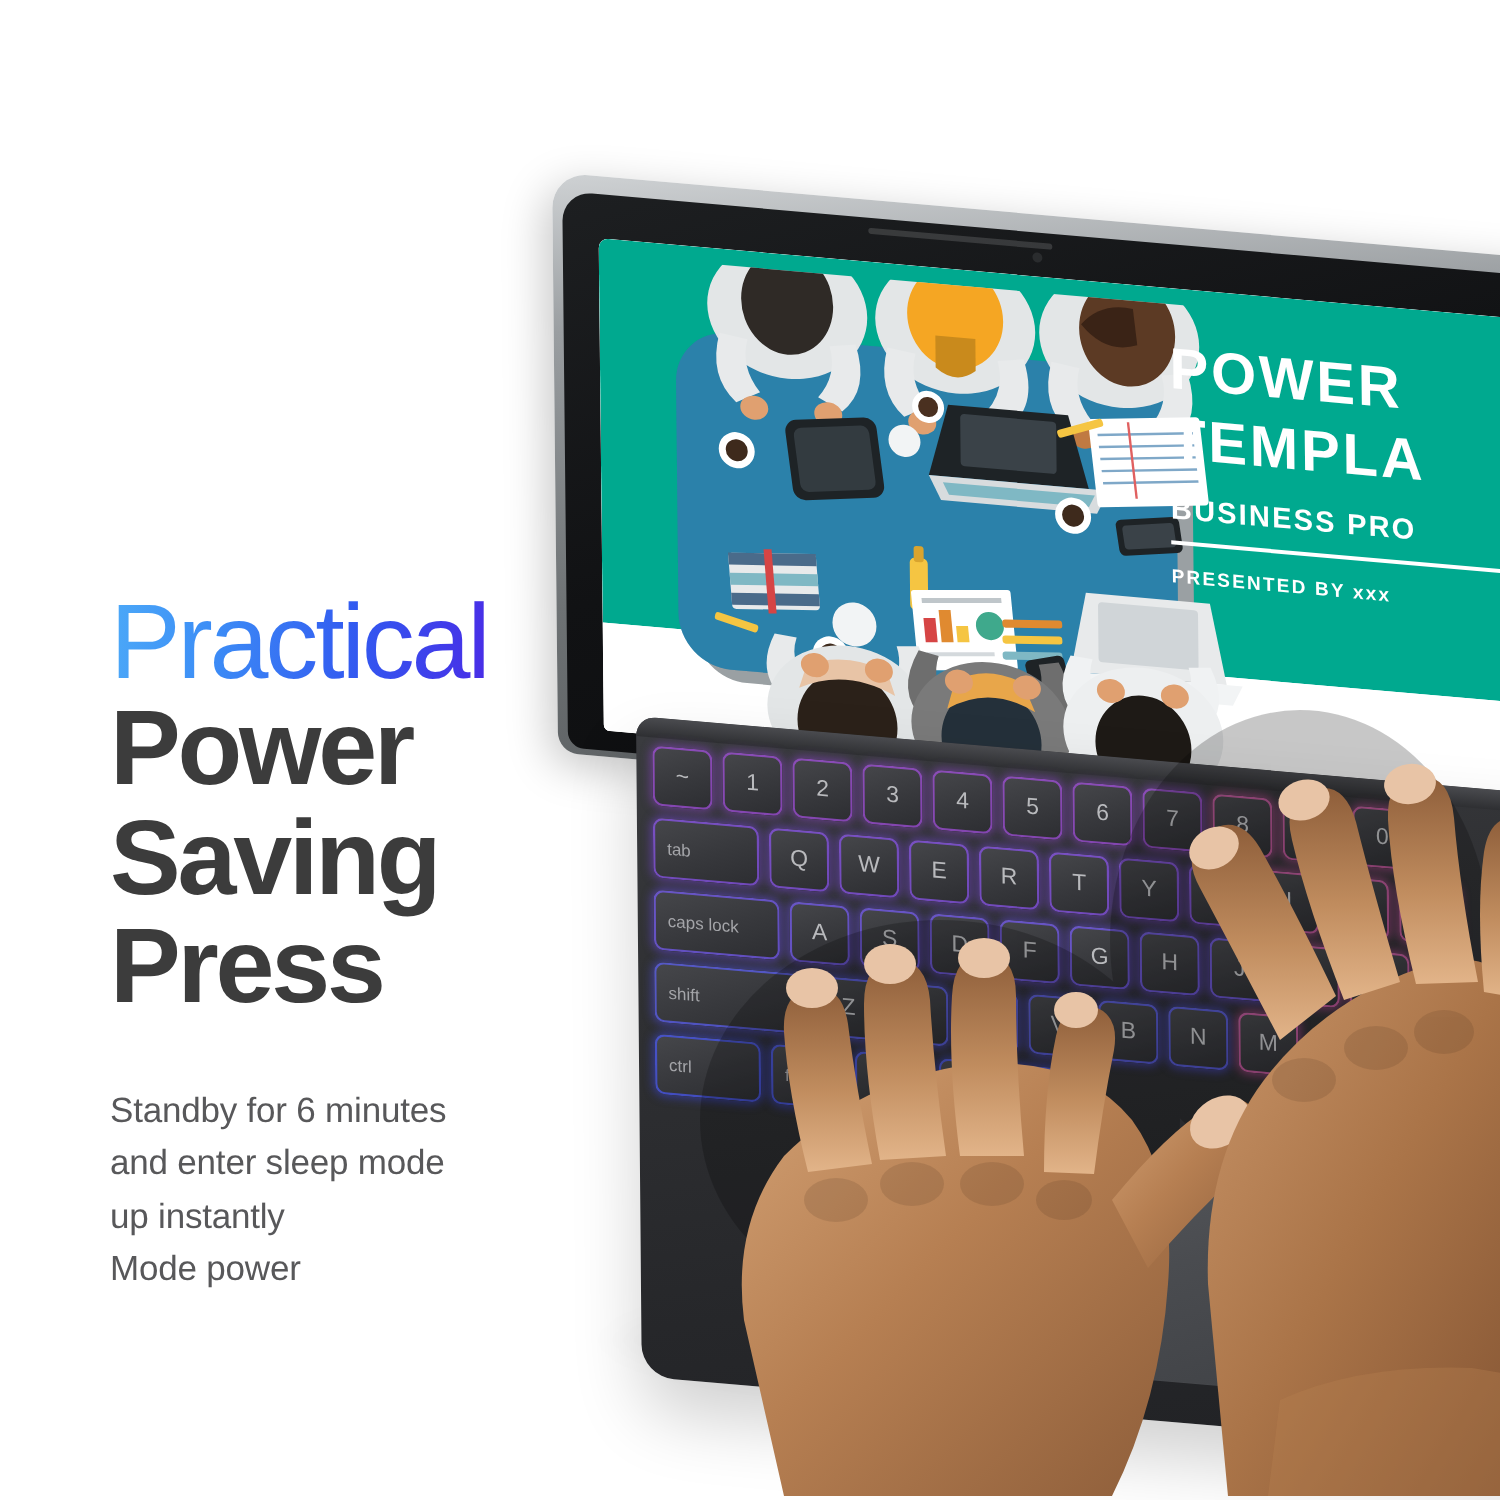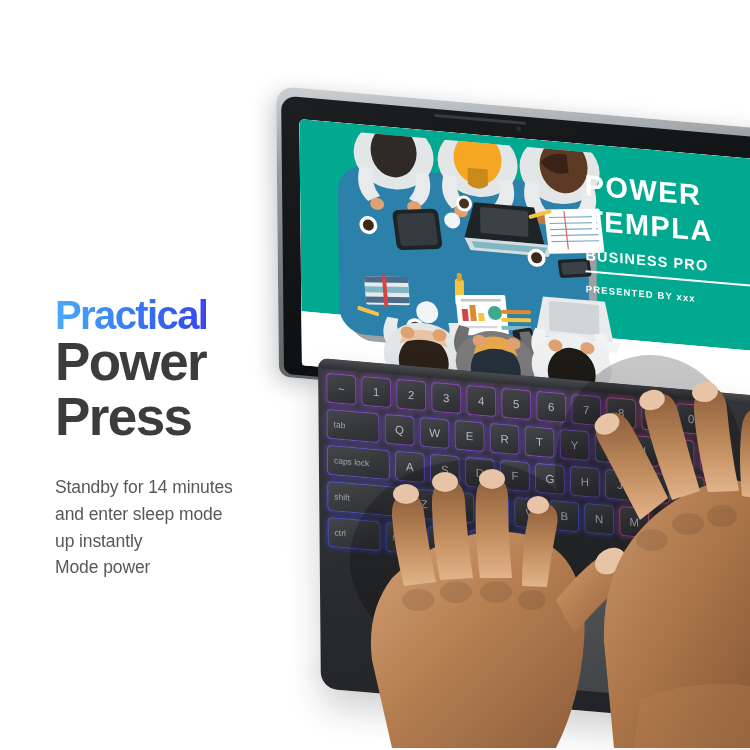--- a/index.html
+++ b/index.html
@@ -20,22 +20,22 @@
   }
 
   
   #copy-block {
     position: absolute;
     left: 55px;
     top: 296px;
     width: 260px;
   }
   #headline-accent {
-    font-size: 40px;
-    font-weight: 700;
+    font-size: 53px;
+    font-weight: 400;
     letter-spacing: -1.6px;
     line-height: 0.98;
     margin: 0;
     background: linear-gradient(95deg,
                 #4CA9F8 0%,
                 #3C8DF6 20%,
                 #3258F0 48%,
                 #4A2BE6 74%,
                 #5A1FD6 100%);
     -webkit-background-clip: text;
@@ -274,24 +274,25 @@
   }
 </style>
 </head>
 <body>
 
 <div id="stage">
 
   <div id="copy-block">
     <div id="headline-accent">Practical</div>
     <div class="headline-dark">Power</div>
+    <div class="headline-dark">Saving</div>
     <div class="headline-dark">Press</div>
 
     <div id="body-copy">
-      <span class="ln">Standby for 14 minutes</span>
+      <span class="ln">Standby for 6 minutes</span>
       <span class="ln">and enter sleep mode</span>
       <span class="ln">up instantly</span>
       <span class="ln">Mode power</span>
     </div>
   </div>
 
   <div id="floor-shadow"></div>
 
   <div id="laptop">
 

